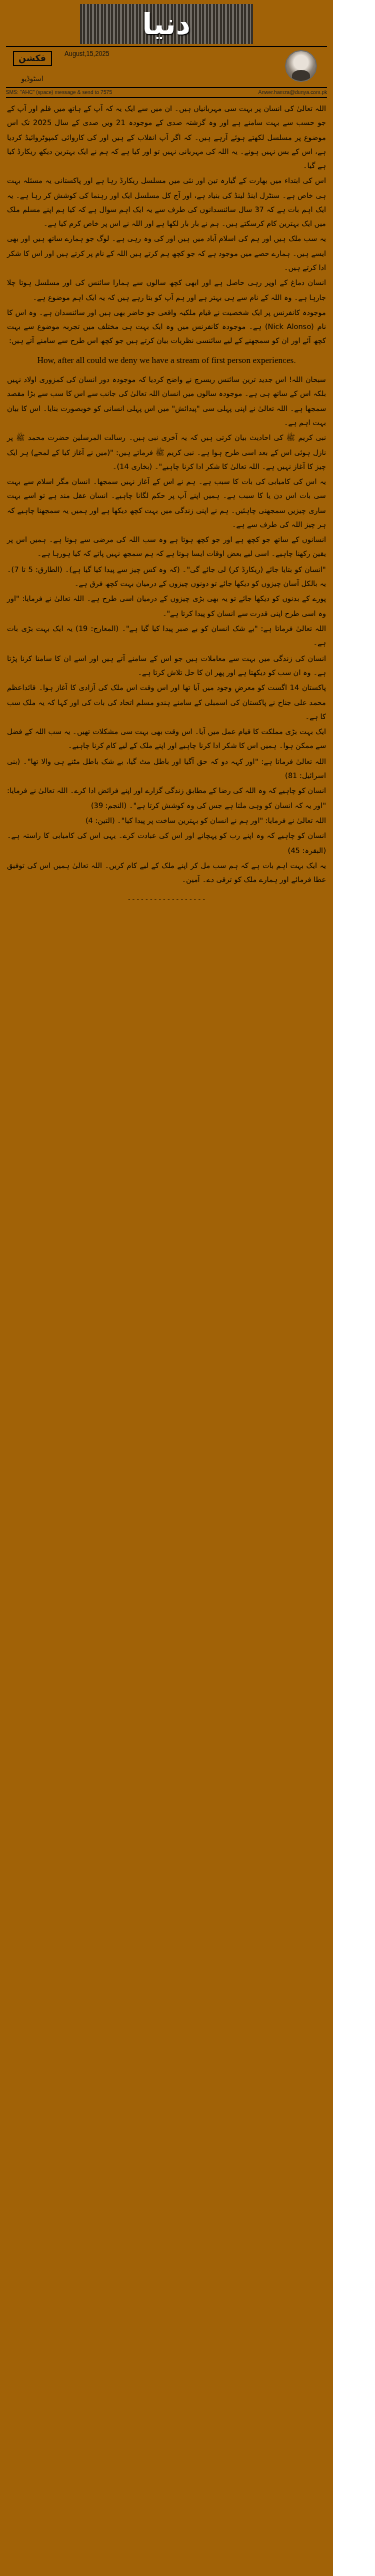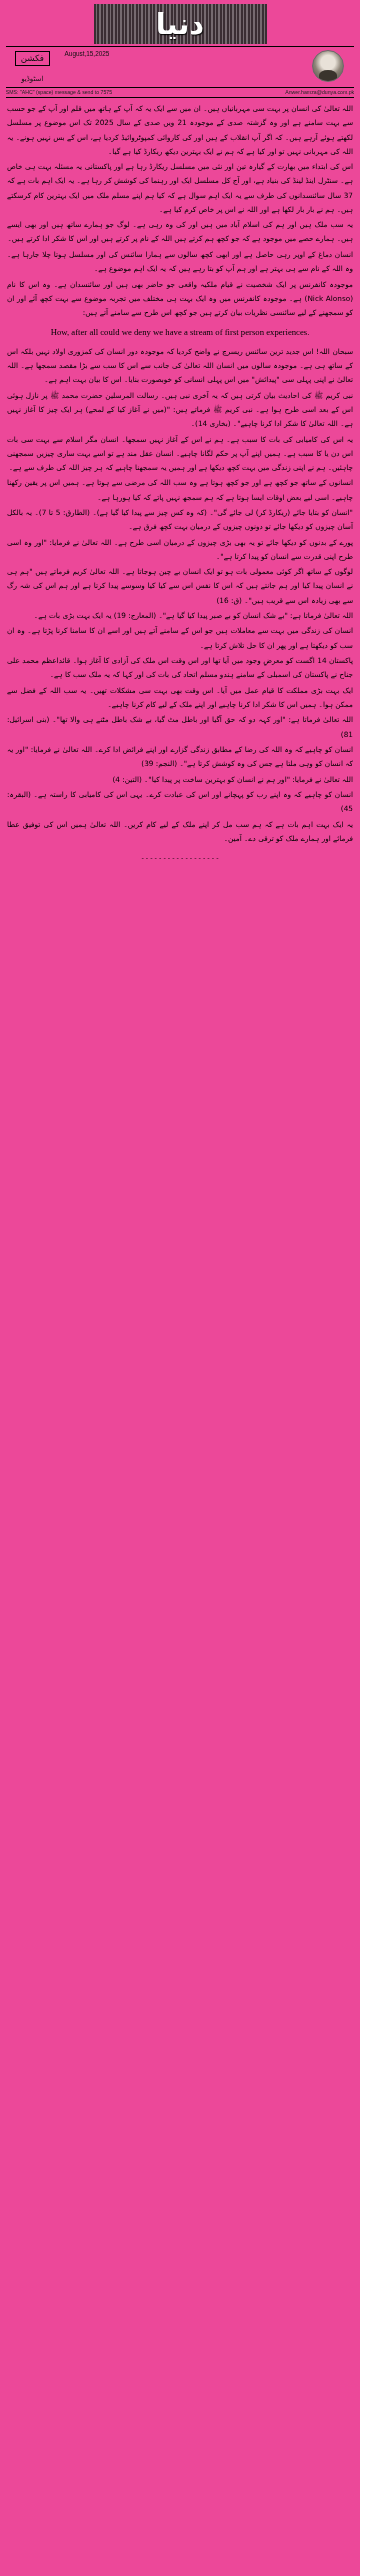--- a/index.html
+++ b/index.html
@@ -6,23 +6,23 @@
     margin: 0;
     padding: 0;
     background: #ffffff;
   }
   body {
     width: 376px;
     font-family: "Liberation Serif", serif;
     color: #111111;
   }
   .page {
-    width: 360px;
+    width: 333px;
     min-height: 2576px;
-    background: #ec4899;
+    background: #a16207;
     position: relative;
     box-sizing: border-box;
     padding: 0 0 11.6px 0;
   }
 
   
   .masthead {
     width: 100%;
     padding: 3.5px 0 0 0;
     text-align: center;
@@ -120,21 +120,21 @@
     flex-direction: column;
     align-items: center;
     justify-content: center;
     direction: rtl;
   }
   .brand-badge {
     border: 0.9px solid #000;
     padding: 1.2px 4.6px;
     font-family: "DejaVu Sans", sans-serif;
     font-size: 8.7px;
-    font-weight: normal;
+    font-weight: bold;
     margin-bottom: 9px;
   }
   .brand-sub {
     font-family: "DejaVu Sans", sans-serif;
     font-size: 7px;
     font-weight: normal;
   }
 
   
   .contact-strip {
@@ -218,21 +218,20 @@
     <p>موجودہ کانفرنس پر ایک شخصیت نے قیام ملکیہ واقعی جو حاضر بھی ہیں اور سائنسدان ہے۔ وہ اس کا نام (Nick Alonso) ہے۔ موجودہ کانفرنس میں وہ ایک بہت ہی مختلف میں تجربہ موضوع سے بہت کچھ آئے اور ان کو سمجھنے کے لیے سائنسی نظریات بیان کرتے ہیں جو کچھ اس طرح سے سامنے آتے ہیں:</p>
 
     <div class="quote-en">How, after all could we deny we have a stream of first person experiences.</div>
 
     <p>سبحان اللہ! اس جدید ترین سائنس ریسرچ نے واضح کردیا کہ موجودہ دور انسان کی کمزوری اولاد نہیں بلکہ اس کے ساتھ ہی ہے۔ موجودہ سالوں میں انسان اللہ تعالیٰ کی جانب سے اس کا سب سے بڑا مقصد سمجھا ہے۔ اللہ تعالیٰ نے اپنی پہلی سی "پیدائش" میں اس پہلی انسانی کو خوبصورت بنایا۔ اس کا بیان بہت اہم ہے۔</p>
     <p>نبی کریم ﷺ کی احادیث بیان کرتی ہیں کہ یہ آخری نبی ہیں۔ رسالت المرسلین حضرت محمد ﷺ پر نازل ہوئی اس کے بعد اسی طرح ہوا ہے۔ نبی کریم ﷺ فرماتے ہیں: "(میں نے آغاز کیا کے لمحے) ہر ایک چیز کا آغاز نہیں ہے۔ اللہ تعالیٰ کا شکر ادا کرنا چاہیے"۔ (بخاری 14)۔</p>
     <p>یہ اس کی کامیابی کی بات کا سبب ہے۔ ہم نے اس کے آغاز نہیں سمجھا۔ انسان مگر اسلام سے بہت سی بات اس دن یا کا سبب ہے۔ ہمیں اپنے آپ پر حکم لگانا چاہیے۔ انسان عقل مند ہے تو اسے بہت ساری چیزیں سمجھنی چاہئیں۔ ہم نے اپنی زندگی میں بہت کچھ دیکھا ہے اور ہمیں یہ سمجھنا چاہیے کہ ہر چیز اللہ کی طرف سے ہے۔</p>
     <p>انسانوں کے ساتھ جو کچھ ہے اور جو کچھ ہوتا ہے وہ سب اللہ کی مرضی سے ہوتا ہے۔ ہمیں اس پر یقین رکھنا چاہیے۔ اسی لیے بعض اوقات ایسا ہوتا ہے کہ ہم سمجھ نہیں پاتے کہ کیا ہورہا ہے۔</p>
     <p>"انسان کو بتایا جائے (ریکارڈ کر) لی جائے گی"۔ (کہ وہ کس چیز سے پیدا کیا گیا ہے)۔ (الطارق: 5 تا 7)۔ یہ بالکل آسان چیزوں کو دیکھا جائے تو دونوں چیزوں کے درمیان بہت کچھ فرق ہے۔</p>
     <p>پورے کے بدنوں کو دیکھا جائے تو یہ بھی بڑی چیزوں کے درمیان اسی طرح ہے۔ اللہ تعالیٰ نے فرمایا: "اور وہ اسی طرح اپنی قدرت سے انسان کو پیدا کرتا ہے"۔</p>
-    <p>لوگوں کے ساتھ اگر کوئی معمولی بات ہو تو ایک انسان بے چین ہوجاتا ہے۔ اللہ تعالیٰ کریم فرماتے ہیں "ہم ہی نے انسان پیدا کیا اور ہم جانتے ہیں کہ اس کا نفس اس سے کیا کیا وسوسے پیدا کرتا ہے اور ہم اس کی شہ رگ سے بھی زیادہ اس سے قریب ہیں"۔ (ق: 16)</p>
     <p>اللہ تعالیٰ فرماتا ہے: "بے شک انسان کو بے صبر پیدا کیا گیا ہے"۔ (المعارج: 19) یہ ایک بہت بڑی بات ہے۔</p>
     <p>انسان کی زندگی میں بہت سے معاملات ہیں جو اس کے سامنے آتے ہیں اور اسے ان کا سامنا کرنا پڑتا ہے۔ وہ ان سب کو دیکھتا ہے اور پھر ان کا حل تلاش کرتا ہے۔</p>
     <p>پاکستان 14 اگست کو معرضِ وجود میں آیا تھا اور اس وقت اس ملک کی آزادی کا آغاز ہوا۔ قائداعظم محمد علی جناح نے پاکستان کی اسمبلی کے سامنے ہندو مسلم اتحاد کی بات کی اور کہا کہ یہ ملک سب کا ہے۔</p>
     <p>ایک بہت بڑی مملکت کا قیام عمل میں آیا۔ اس وقت بھی بہت سی مشکلات تھیں۔ یہ سب اللہ کے فضل سے ممکن ہوا۔ ہمیں اس کا شکر ادا کرنا چاہیے اور اپنے ملک کے لیے کام کرنا چاہیے۔</p>
     <p>اللہ تعالیٰ فرماتا ہے: "اور کہہ دو کہ حق آگیا اور باطل مٹ گیا، بے شک باطل مٹنے ہی والا تھا"۔ (بنی اسرائیل: 81)</p>
     <p>انسان کو چاہیے کہ وہ اللہ کی رضا کے مطابق زندگی گزارے اور اپنے فرائض ادا کرے۔ اللہ تعالیٰ نے فرمایا: "اور یہ کہ انسان کو وہی ملتا ہے جس کی وہ کوشش کرتا ہے"۔ (النجم: 39)</p>
     <p>اللہ تعالیٰ نے فرمایا: "اور ہم نے انسان کو بہترین ساخت پر پیدا کیا"۔ (التین: 4)</p>
     <p>انسان کو چاہیے کہ وہ اپنے رب کو پہچانے اور اس کی عبادت کرے۔ یہی اس کی کامیابی کا راستہ ہے۔ (البقرہ: 45)</p>
     <p>یہ ایک بہت اہم بات ہے کہ ہم سب مل کر اپنے ملک کے لیے کام کریں۔ اللہ تعالیٰ ہمیں اس کی توفیق عطا فرمائے اور ہمارے ملک کو ترقی دے۔ آمین۔</p>
 

